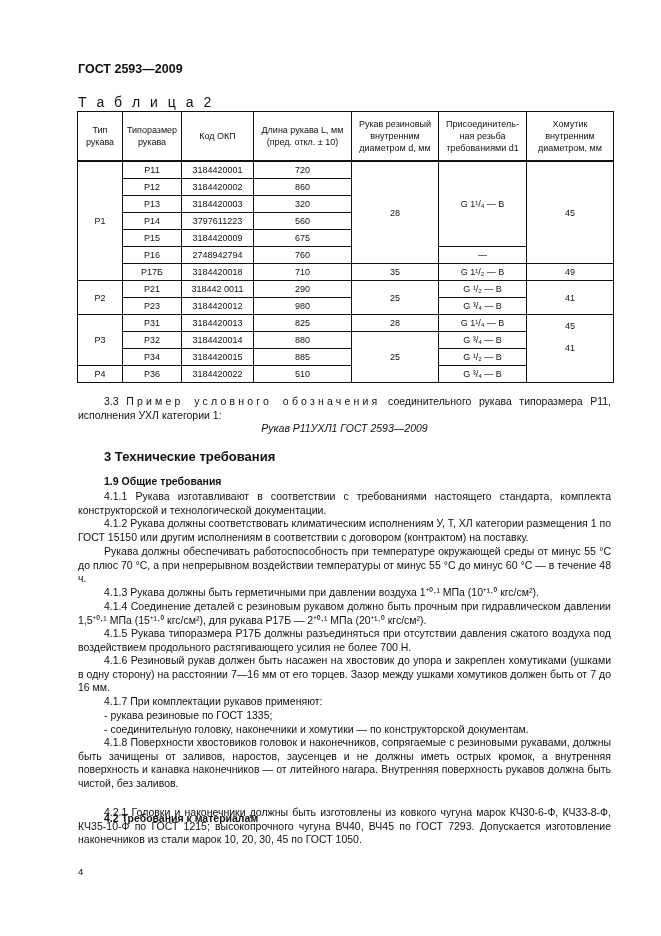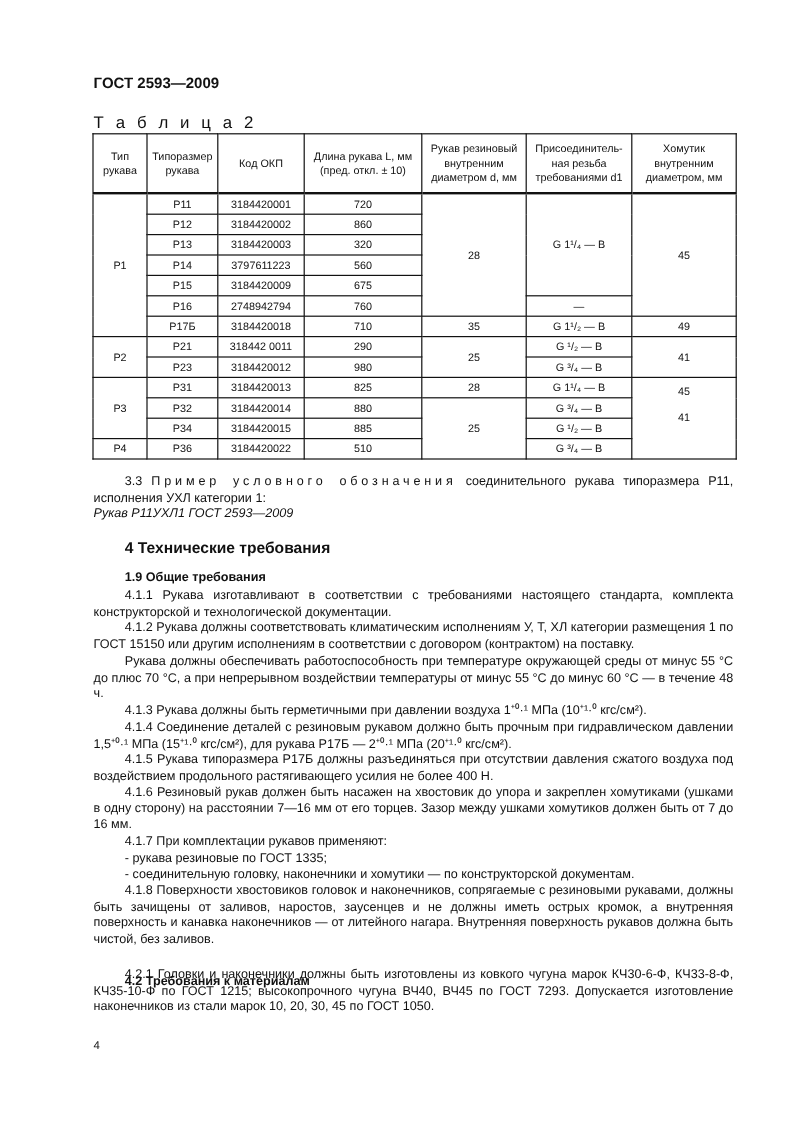--- a/index.html
+++ b/index.html
@@ -10,21 +10,21 @@
   table.spec { position: absolute; left: 77px; top: 111px; width: 536px; border-collapse: collapse;
                font-size: 9px; table-layout: fixed; }
   table.spec td, table.spec th { border: 1px solid #111; text-align: center; vertical-align: middle;
                padding: 0; font-weight: normal; line-height: 12px; }
   table.spec thead th { height: 48px; border-bottom: 2.5px solid #111; }
   table.spec tbody td { height: 16px; }
   table.spec td.nob-bottom { border-bottom: none; }
   table.spec td.nob-top { border-top: none; }
   .para { position: absolute; left: 78px; width: 533px; font-size: 10.5px; line-height: 13.6px; text-align: justify; }
   .indent { text-indent: 26px; }
-  .center-it { position: absolute; left: 78px; width: 533px; font-style: italic; font-size: 10.5px; }
+  .center-it { position: absolute; left: 78px; width: 533px; text-align: center; font-style: italic; font-size: 10.5px; }
   .h1 { position: absolute; left: 104px; font-size: 13px; font-weight: bold; }
   .h2 { position: absolute; left: 104px; font-size: 10.5px; font-weight: bold; }
   .spaced { letter-spacing: 3.2px; }
   .page-num { position: absolute; left: 78px; top: 866px; font-size: 9.5px; }
   .line { display: block; }
 </style>
 </head>
 <body>
 
 <div class="doc-header">ГОСТ 2593—2009</div>
@@ -166,29 +166,29 @@
   </tbody>
 </table>
 
 <div class="para indent" style="top:395px;">
   <span>3.3</span>
   <span class="spaced">Пример условного обозначения</span>
   <span>соединительного рукава типоразмера Р11, исполнения УХЛ категории 1:</span>
 </div>
 <div class="center-it" style="top:422px;">Рукав Р11УХЛ1 ГОСТ 2593—2009</div>
 
-<div class="h1" style="top:449px;">4  Технические требования</div>
+<div class="h1" style="top:449px;">3  Технические требования</div>
 <div class="h2" style="top:475px;">1.9  Общие требования</div>
 
 <div class="para indent" style="top:490px;">4.1.1  Рукава изготавливают в соответствии с требованиями настоящего стандарта, комплекта конструкторской и технологической документации.</div>
 <div class="para indent" style="top:517px;">4.1.2  Рукава должны соответствовать климатическим исполнениям У, Т, ХЛ категории размещения 1 по ГОСТ 15150 или другим исполнениям в соответствии с договором (контрактом) на поставку.</div>
 <div class="para indent" style="top:545px;">Рукава должны обеспечивать работоспособность при температуре окружающей среды от минус 55 °С до плюс 70 °С, а при непрерывном воздействии температуры от минус 55 °С до минус 60 °С — в течение 48 ч.</div>
 <div class="para indent" style="top:586px;">4.1.3  Рукава должны быть герметичными при давлении воздуха 1⁺⁰·¹ МПа (10⁺¹·⁰ кгс/см²).</div>
 <div class="para indent" style="top:600px;">4.1.4  Соединение деталей с резиновым рукавом должно быть прочным при гидравлическом давлении 1,5⁺⁰·¹ МПа (15⁺¹·⁰ кгс/см²), для рукава Р17Б — 2⁺⁰·¹ МПа (20⁺¹·⁰ кгс/см²).</div>
-<div class="para indent" style="top:627px;">4.1.5  Рукава типоразмера Р17Б должны разъединяться при отсутствии давления сжатого воздуха под воздействием продольного растягивающего усилия не более 400 Н.</div>
+<div class="para indent" style="top:627px;">4.1.5  Рукава типоразмера Р17Б должны разъединяться при отсутствии давления сжатого воздуха под воздействием продольного растягивающего усилия не более 700 Н.</div>
 <div class="para indent" style="top:654px;">4.1.6  Резиновый рукав должен быть насажен на хвостовик до упора и закреплен хомутиками (ушками в одну сторону) на расстоянии 7—16 мм от его торцев. Зазор между ушками хомутиков должен быть от 7 до 16 мм.</div>
 <div class="para indent" style="top:695px;">4.1.7  При комплектации рукавов применяют:</div>
 <div class="para indent" style="top:709px;">-  рукава резиновые по ГОСТ 1335;</div>
 <div class="para indent" style="top:723px;">-  соединительную головку, наконечники и хомутики — по конструкторской документам.</div>
 <div class="para indent" style="top:736px;">4.1.8  Поверхности хвостовиков головок и наконечников, сопрягаемые с резиновыми рукавами, должны быть зачищены от заливов, наростов, заусенцев и не должны иметь острых кромок, а внутренняя поверхность и канавка наконечников — от литейного нагара. Внутренняя поверхность рукавов должна быть чистой, без заливов.</div>
 
 <div class="h2" style="top:812px;">4.2  Требования к материалам</div>
 <div class="para indent" style="top:806px;">4.2.1  Головки и наконечники должны быть изготовлены из ковкого чугуна марок КЧ30-6-Ф, КЧ33-8-Ф, КЧ35-10-Ф по ГОСТ 1215; высокопрочного чугуна ВЧ40, ВЧ45 по ГОСТ 7293. Допускается изготовление наконечников из стали марок 10, 20, 30, 45 по ГОСТ 1050.</div>
 
 <div class="page-num">4</div>

